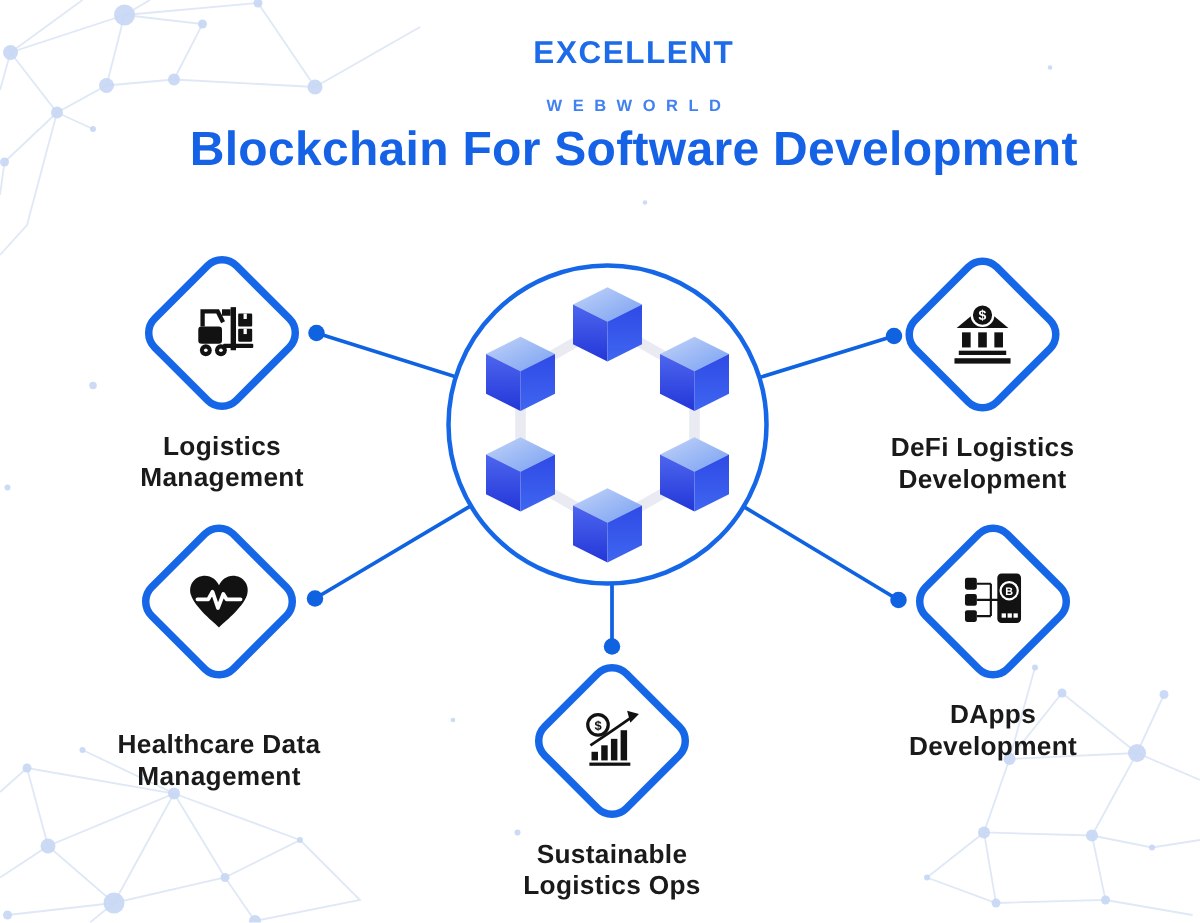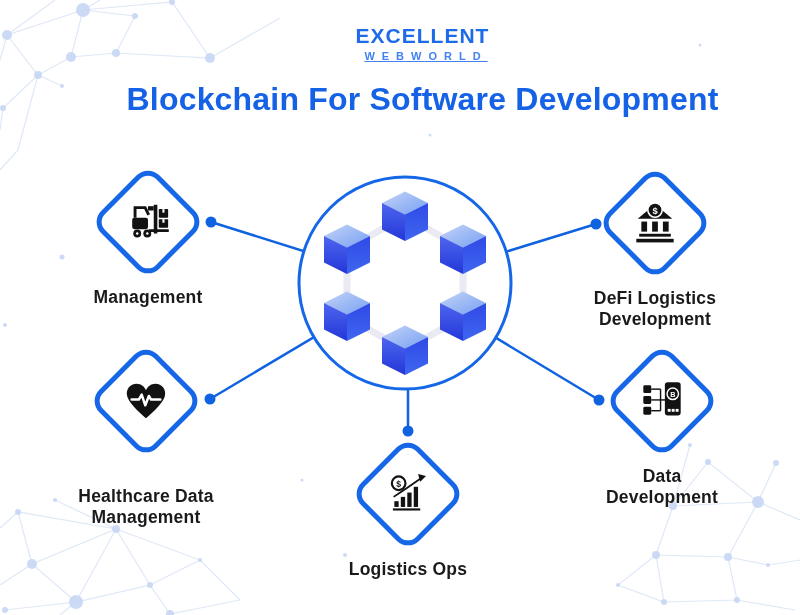--- a/index.html
+++ b/index.html
@@ -11,21 +11,21 @@
   .layer{position:absolute;left:0;top:0;width:800px;height:615px;}
   #mesh{z-index:0;}
   #hub{z-index:1;}
   .top-ui{position:absolute;left:0;right:0;text-align:center;z-index:2;padding-left:45px;}
   #logo{top:24px;}
   .logo-name{
     font-size:21px;font-weight:800;letter-spacing:1px;color:#1d6be8;
   }
   .logo-tagline{
     font-size:11px;font-weight:600;letter-spacing:7px;color:#4181f0;
-    margin-top:2px;text-indent:7px;text-decoration:underline;
+    margin-top:17px;text-indent:7px;
   }
   #title{top:82px;color:#1562e6;font-weight:700;}
   .title-line{font-size:32px;line-height:34px;letter-spacing:0.2px;}
   .node{
     position:absolute;width:170px;z-index:2;
     display:flex;flex-direction:column;align-items:center;
   }
   .diamond{
     width:72px;height:72px;background:#ffffff;
     border:5px solid #1567e8;border-radius:16px;
@@ -164,20 +164,21 @@
           <circle cx="17" cy="48" r="5.5"></circle>
           <circle cx="31" cy="48" r="5.5"></circle>
           <circle cx="17" cy="48" r="1.7" fill="#fff"></circle>
           <circle cx="31" cy="48" r="1.7" fill="#fff"></circle>
         </g>
         <polyline points="14,26 14,12 28,12 33,22" fill="none" stroke="#121212" stroke-width="4"></polyline>
       </svg>
     </div>
   </div>
   <div class="node-label">
+    <div>Logistics</div>
     <div>Management</div>
   </div>
 </div>
 
 <div class="node" style="left:570px;top:182px;">
   <div class="diamond">
     <div class="diamond-inner">
       <svg width="46" height="46" viewBox="0 0 64 64">
         <polygon points="32,6 56,26 8,26" fill="#121212"></polygon>
         <circle cx="32" cy="14" r="10" fill="#121212" stroke="#fff" stroke-width="2.2"></circle>
@@ -234,21 +235,21 @@
         <text x="47" y="26" text-anchor="middle" font-size="10" font-weight="bold" fill="#fff" font-family="Liberation Sans, sans-serif">B</text>
         <g fill="#fff">
           <rect x="40" y="43" width="4" height="4"></rect>
           <rect x="45.5" y="43" width="4" height="4"></rect>
           <rect x="51" y="43" width="4" height="4"></rect>
         </g>
       </svg>
     </div>
   </div>
   <div class="node-label">
-    <div>Data</div>
+    <div>DApps</div>
     <div>Development</div>
   </div>
 </div>
 
 <div class="node" style="left:323px;top:453px;">
   <div class="diamond">
     <div class="diamond-inner">
       <svg width="46" height="46" viewBox="0 0 64 64">
         <circle cx="19" cy="17" r="9.5" fill="#fff" stroke="#121212" stroke-width="3"></circle>
         <text x="19" y="22" text-anchor="middle" font-size="12" font-weight="bold" fill="#121212" font-family="Liberation Sans, sans-serif">$</text>
@@ -258,15 +259,16 @@
           <rect x="13" y="42" width="6" height="8"></rect>
           <rect x="22" y="36" width="6" height="14"></rect>
           <rect x="31" y="30" width="6" height="20"></rect>
           <rect x="40" y="22" width="6" height="28"></rect>
           <rect x="11" y="52" width="38" height="3"></rect>
         </g>
       </svg>
     </div>
   </div>
   <div class="node-label">
+    <div>Sustainable</div>
     <div>Logistics Ops</div>
   </div>
 </div>
 
 </body></html>

